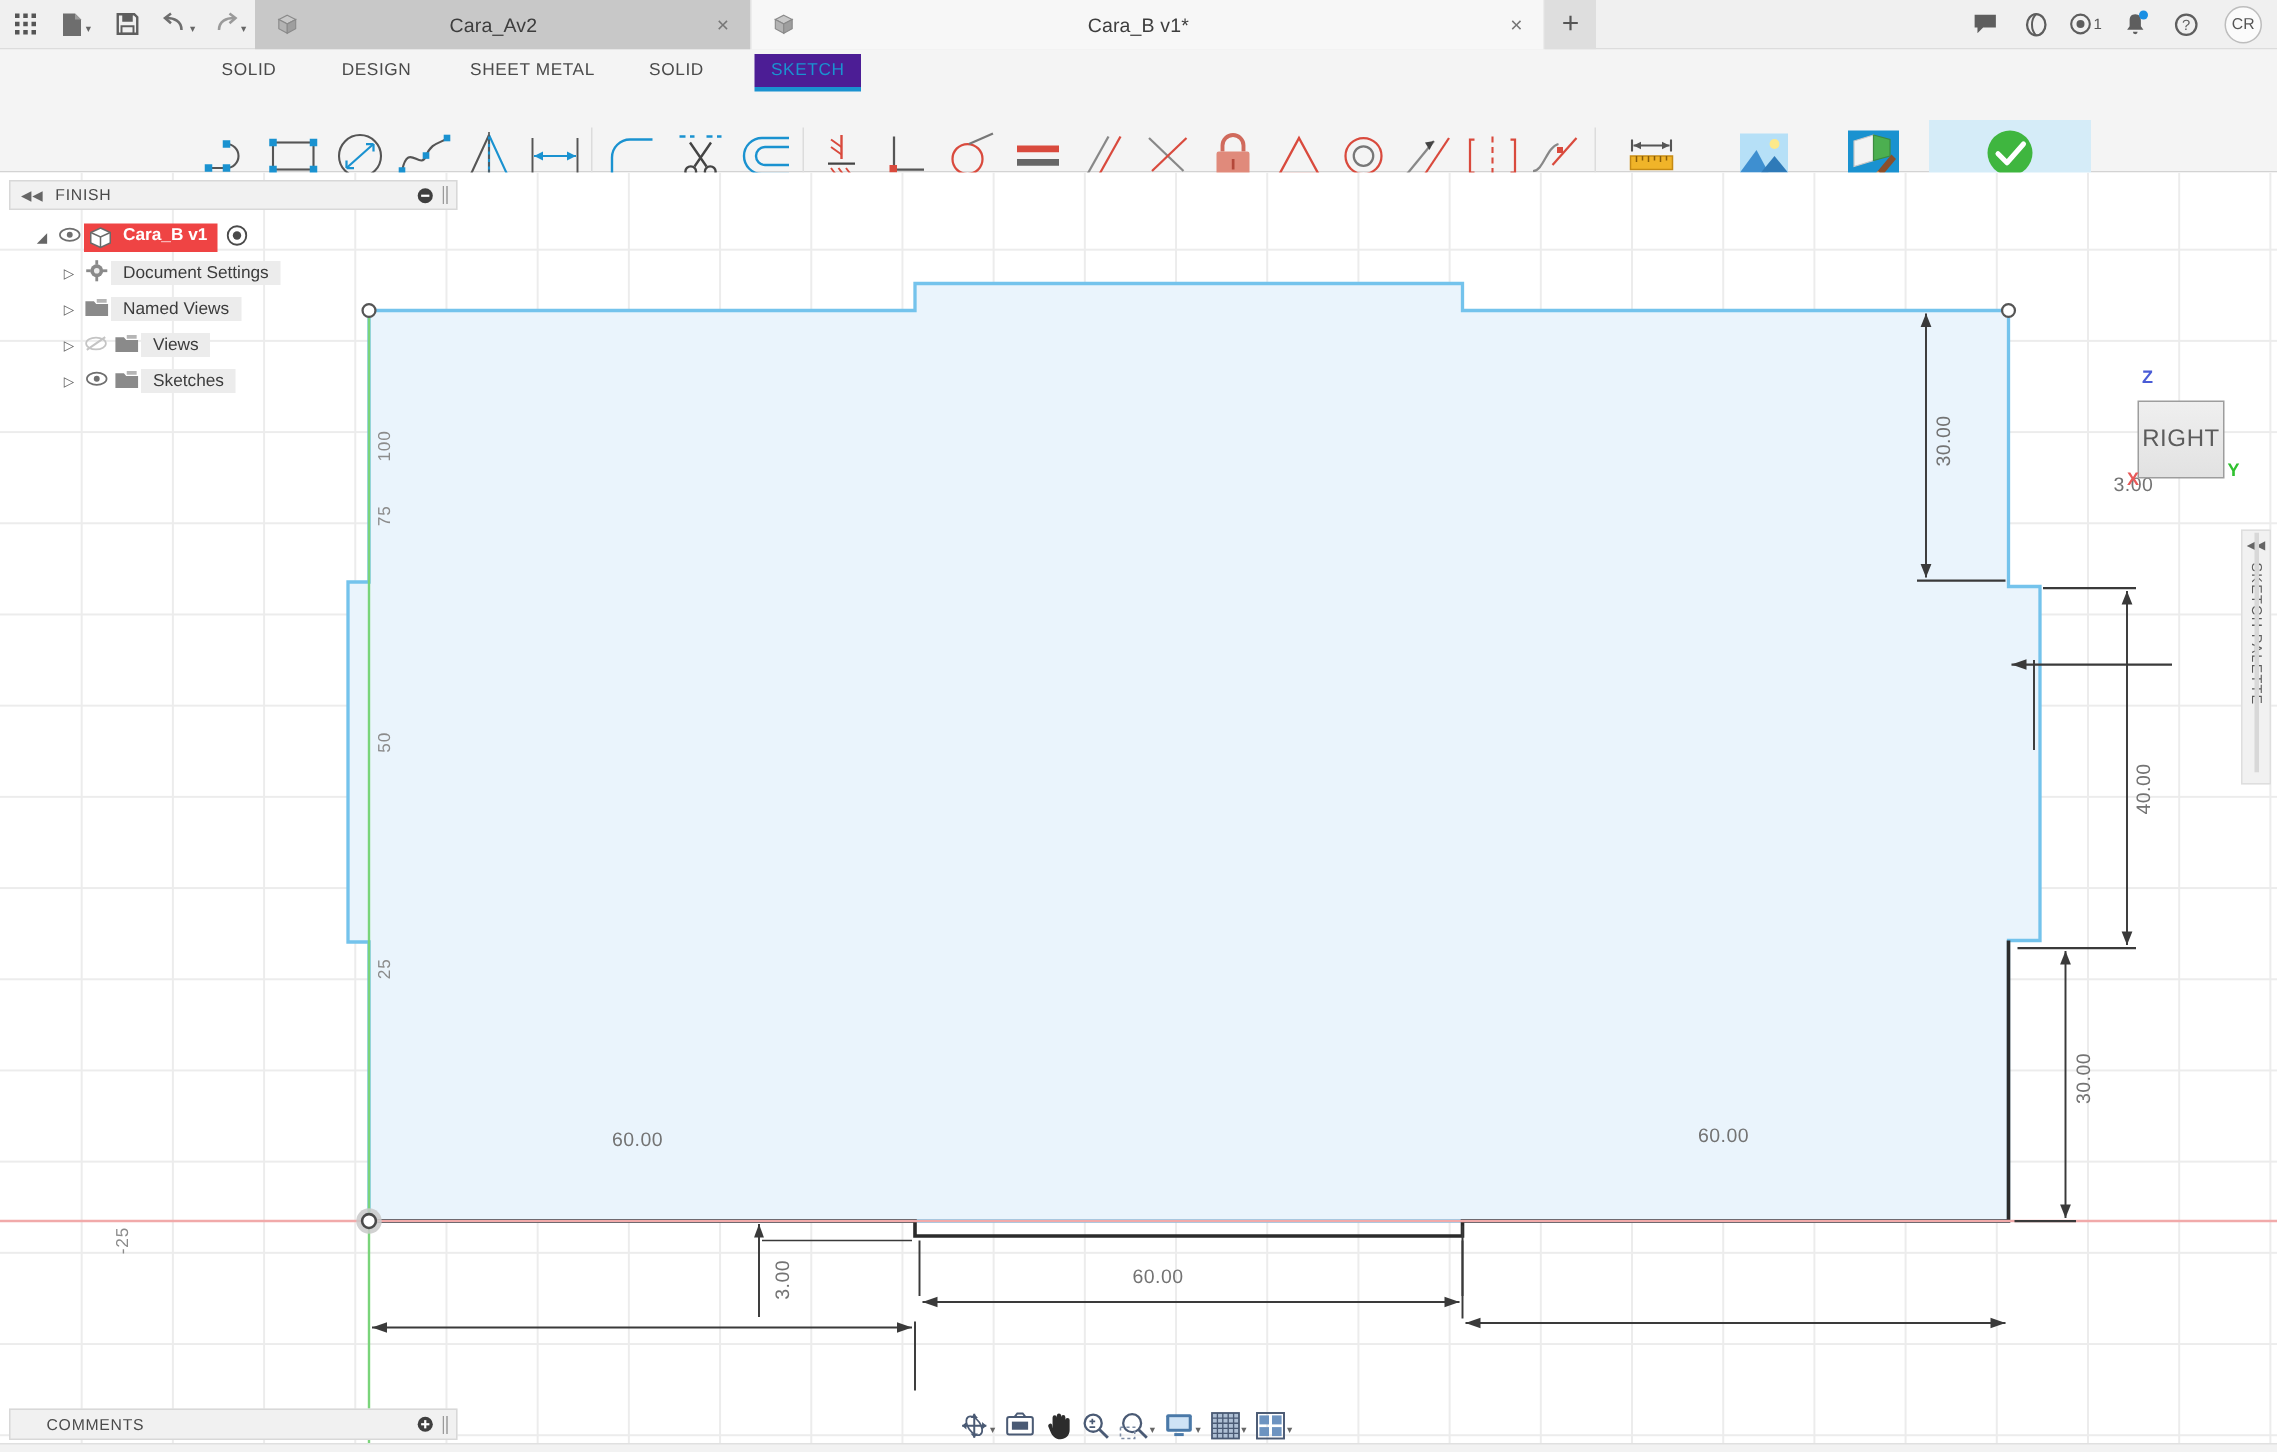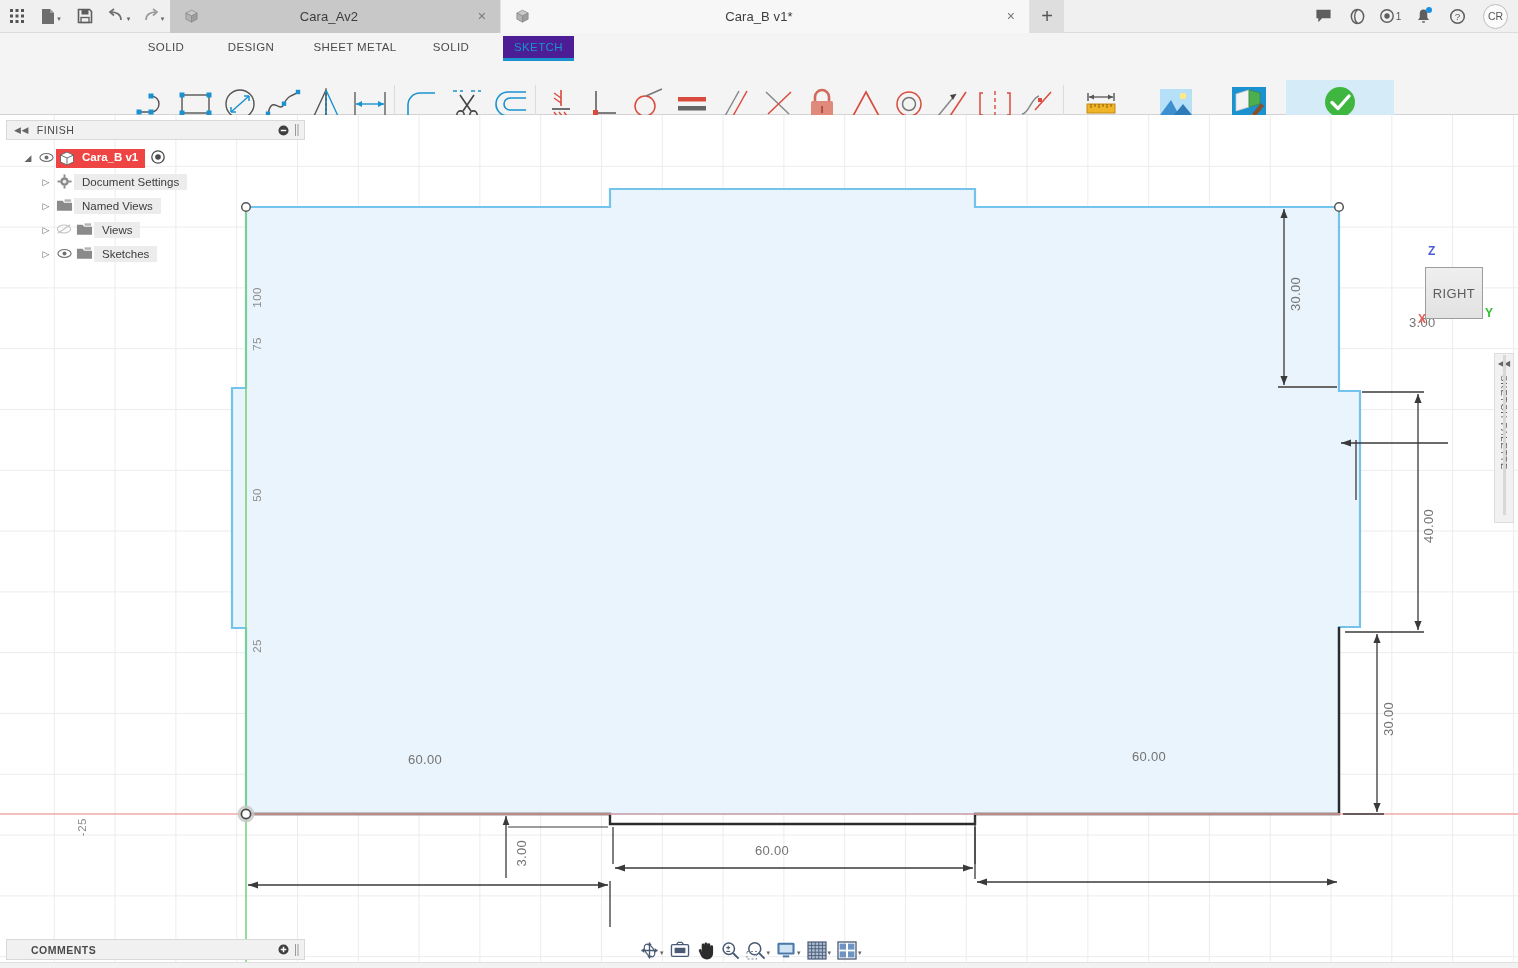--- a/index.html
+++ b/index.html
@@ -117,21 +117,21 @@
   }
   .dimtext{ position:absolute; font-size:13px; color:#737373; letter-spacing:.3px; }
   .dimtext.vert{ writing-mode:vertical-rl; transform:rotate(180deg); }
 
   
   #viewcube{ position:absolute; left:1425px; top:152px; width:58px; height:52px;}
   #vc-face{
     position:absolute; left:0; top:0; width:58px; height:52px;
     background:linear-gradient(#efefef,#e2e2e2); border:1px solid #9d9d9d;
     display:flex; align-items:center; justify-content:center;
-    font-size:13px; color:#5c5c5c; letter-spacing:.4px;
+    font-size:16px; color:#5c5c5c; letter-spacing:.4px;
   }
   .axlbl{ position:absolute; font-size:12px; font-weight:bold;}
 
   
   #sketchpalette{
     position:absolute; left:1494px; top:238px; width:20px; height:170px;
     background:#f1f1f1; border:1px solid #dedede;
     display:flex; flex-direction:column; align-items:center; padding-top:5px;
   }
   #sketchpalette .sp-txt{
@@ -140,21 +140,21 @@
   #sp-scroll{
     position:absolute; left:1500px; top:240px; width:9px; height:160px;
   }
 
   
   #comments{
     position:absolute; left:6px; top:939px; width:299px; height:21px;
     background:#f1f1f1; border:1px solid #d8d8d8;
     display:flex; align-items:center; font-size:10.5px; color:#4a4a4a; letter-spacing:.5px;
   }
-  #comments .cm-lbl{ margin-left:24px;font-weight:bold;}
+  #comments .cm-lbl{ margin-left:24px;}
   #comments .cm-right{ margin-left:auto; display:flex; align-items:center; gap:6px; padding-right:5px;}
   #navbar{
     position:absolute; left:637px; top:936px; height:28px;
     display:flex; align-items:center; gap:0px;
   }
   .nvb{ display:flex; align-items:center; justify-content:center; height:28px; padding:0 3px;}
   #statusbar{
     position:absolute; left:0; top:962px; width:1518px; height:6px;
     background:#f2f2f2; border-top:1px solid #e0e0e0;
   }

